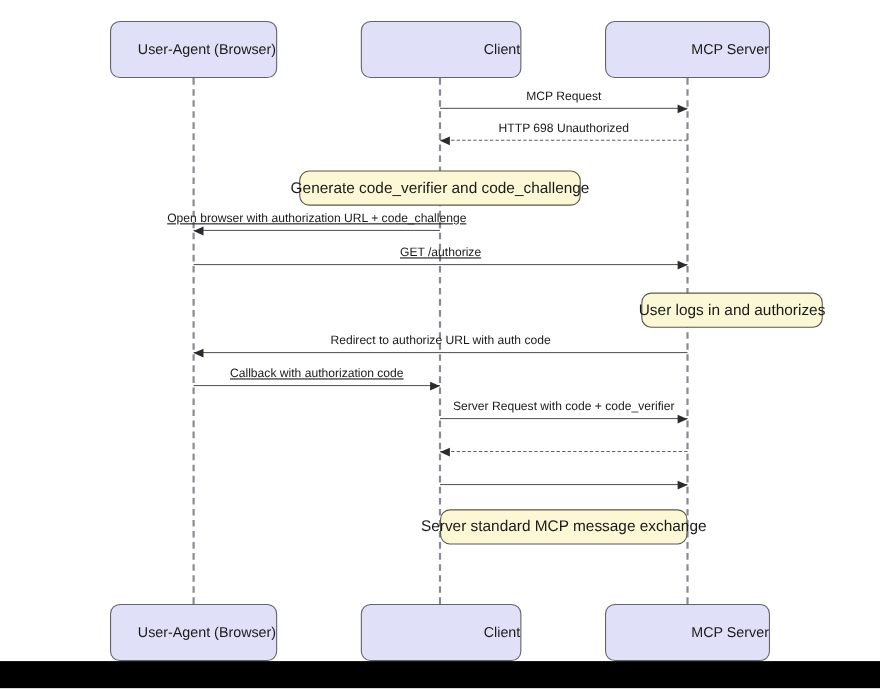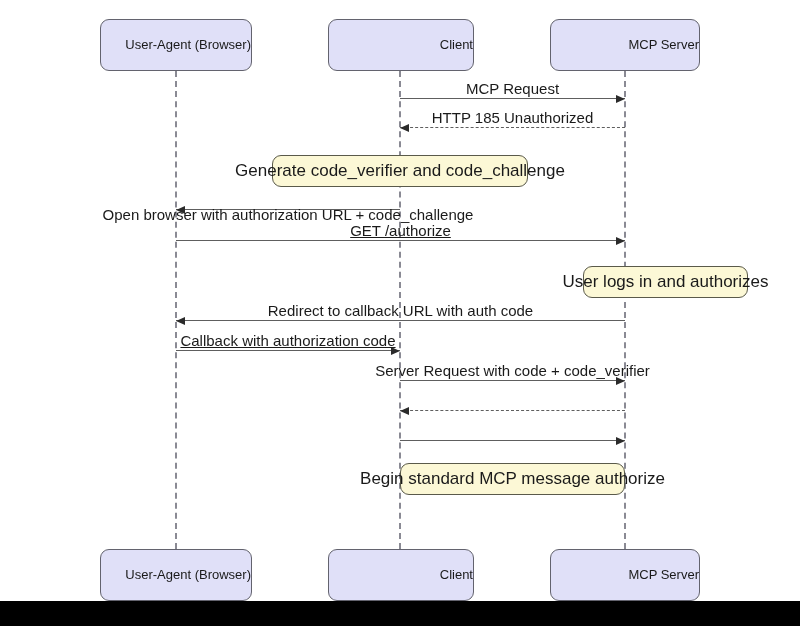--- a/index.html
+++ b/index.html
@@ -54,38 +54,38 @@
   }
   .arrowhead.right {
     border-left: 9px solid #2b2b2b;
   }
   .arrowhead.left {
     border-right: 9px solid #2b2b2b;
   }
   .msg-label {
     position: absolute;
     color: #1a1a1a;
-    font-size: 15px;
+    font-size: 11px;
     line-height: 13px;
     white-space: nowrap;
     text-align: left;
     transform: translateX(-50%);
   }
   
   .note {
     position: absolute;
     box-sizing: border-box;
     background: #fcf8d6;
     border: 1.4px solid #5a5a4a;
     border-radius: 9px;
     display: flex;
     align-items: center;
     justify-content: center;
     color: #1a1a1a;
-    font-size: 17px;
+    font-size: 14px;
     line-height: 1.1;
     white-space: nowrap;
   }
   
   #bottom-bar {
     position: absolute;
     left: 0;
     width: 800px;
     background: #000000;
   }
@@ -95,30 +95,30 @@
 
 <div id="canvas">
     <div class="lifeline" style="left: 175px; top: 71px; height: 478px;"></div>
     <div class="lifeline" style="left: 399px; top: 71px; height: 478px;"></div>
     <div class="lifeline" style="left: 624px; top: 71px; height: 478px;"></div>
     <div class="msg-line" style="left: 400px; top: 98px; width: 225px;"></div>
     <div class="arrowhead right" style="top: 94.5px; left: 616px;"></div>
     <div class="msg-label" style="left: 512.5px; top: 82px;">MCP Request</div>
     <div class="msg-line dashed" style="left: 400px; top: 127px; width: 225px;"></div>
     <div class="arrowhead left" style="top: 123.5px; left: 400px;"></div>
-    <div class="msg-label" style="left: 512.5px; top: 111px;">HTTP 185 Unauthorized</div>
+    <div class="msg-label" style="left: 512.5px; top: 111px;">HTTP 698 Unauthorized</div>
     <div class="msg-line" style="left: 176px; top: 209px; width: 224px;"></div>
     <div class="arrowhead left" style="top: 205.5px; left: 176px;"></div>
-    <div class="msg-label" style="left: 288px; top: 208px;">Open browser with authorization URL + code_challenge</div>
+    <div class="msg-label" style="left: 288px; top: 193px; text-decoration: underline;">Open browser with authorization URL + code_challenge</div>
     <div class="msg-line" style="left: 176px; top: 240px; width: 449px;"></div>
     <div class="arrowhead right" style="top: 236.5px; left: 616px;"></div>
     <div class="msg-label" style="left: 400.5px; top: 224px; text-decoration: underline;">GET /authorize</div>
     <div class="msg-line" style="left: 176px; top: 320px; width: 449px;"></div>
     <div class="arrowhead left" style="top: 316.5px; left: 176px;"></div>
-    <div class="msg-label" style="left: 400.5px; top: 304px;">Redirect to callback URL with auth code</div>
+    <div class="msg-label" style="left: 400.5px; top: 304px;">Redirect to authorize URL with auth code</div>
     <div class="msg-line" style="left: 176px; top: 350px; width: 224px;"></div>
     <div class="arrowhead right" style="top: 346.5px; left: 391px;"></div>
     <div class="msg-label" style="left: 288px; top: 334px; text-decoration: underline;">Callback with authorization code</div>
     <div class="msg-line" style="left: 400px; top: 380px; width: 225px;"></div>
     <div class="arrowhead right" style="top: 376.5px; left: 616px;"></div>
     <div class="msg-label" style="left: 512.5px; top: 364px;">Server Request with code + code_verifier</div>
     <div class="msg-line dashed" style="left: 400px; top: 410px; width: 225px;"></div>
     <div class="arrowhead left" style="top: 406.5px; left: 400px;"></div>
     <div class="msg-line" style="left: 400px; top: 440px; width: 225px;"></div>
     <div class="arrowhead right" style="top: 436.5px; left: 616px;"></div>
@@ -140,16 +140,16 @@
     <div class="participant" style="left: 550px; top: 549px; width: 150px; height: 52px;">
       <span>MCP Server</span>
     </div>
     <div class="note" style="left: 272px; top: 155px; width: 256px; height: 32px;">
       <span>Generate code_verifier and code_challenge</span>
     </div>
     <div class="note" style="left: 543px; top: 266px; width: 165px; height: 32px; margin-left: 40px;">
       <span>User logs in and authorizes</span>
     </div>
     <div class="note" style="left: 400px; top: 463px; width: 225px; height: 32px;">
-      <span>Begin standard MCP message authorize</span>
+      <span>Server standard MCP message exchange</span>
     </div>
     <div id="bottom-bar" style="top: 601px; height: 25px;"></div>
   </div>
 
 </body></html>

